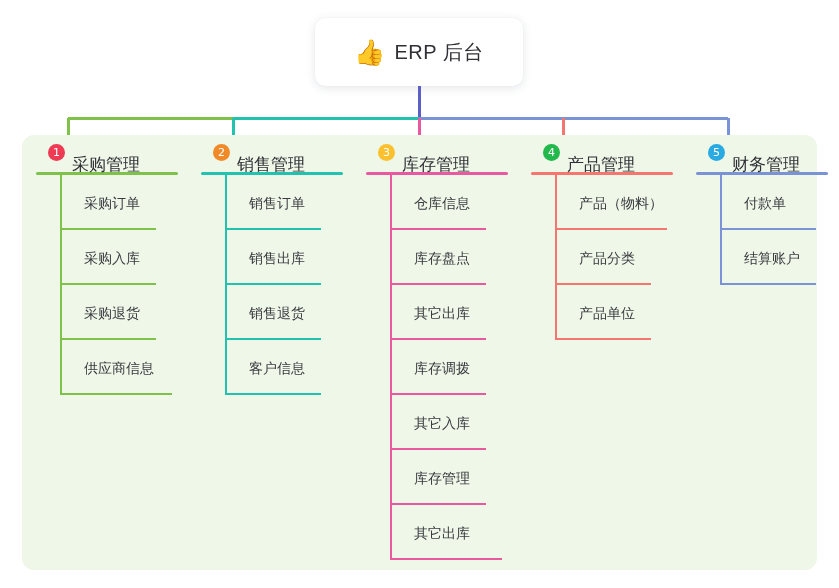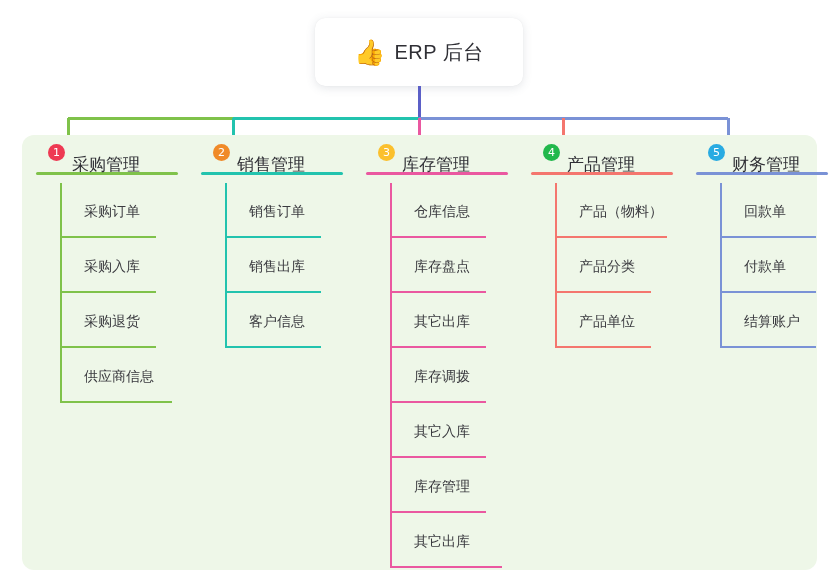--- a/index.html
+++ b/index.html
@@ -109,21 +109,21 @@
     margin-top: 24px;
   }
   .branch-rule {
     height: 3px;
     border-radius: 2px;
     margin-top: 3px;
   }
 
   .leaves {
     position: relative;
-    margin-top: 8px;
+    margin-top: 0;
     text-align: center;
   }
   .leaf {
     position: relative;
     height: 55px;
     box-sizing: border-box;
   }
   .leaf-spine {
     position: absolute;
     left: 0;
@@ -213,20 +213,25 @@
             <div class="leaf-label">销售订单</div>
             <div class="leaf-rule" style="background: rgb(34, 195, 174); width: 96px;"></div>
           </div>
           <div class="leaf">
             <div class="leaf-spine" style="background: rgb(34, 195, 174);"></div>
             <div class="leaf-label">销售出库</div>
             <div class="leaf-rule" style="background: rgb(34, 195, 174); width: 96px;"></div>
           </div>
           <div class="leaf">
             <div class="leaf-spine" style="background: rgb(34, 195, 174);"></div>
+            <div class="leaf-label">销售退货</div>
+            <div class="leaf-rule" style="background: rgb(34, 195, 174); width: 96px;"></div>
+          </div>
+          <div class="leaf">
+            <div class="leaf-spine" style="background: rgb(34, 195, 174);"></div>
             <div class="leaf-label">客户信息</div>
             <div class="leaf-rule" style="background: rgb(34, 195, 174); width: 96px;"></div>
           </div>
         </div>
       </div>
       <div class="branch" style="left: 344px; width: 150px;">
         <div class="branch-head" style="padding-left: 12px;">
           <span class="badge" style="background: rgb(251, 192, 45);">3</span>
           <span class="branch-title">库存管理</span>
         </div>
@@ -295,25 +300,20 @@
       </div>
       <div class="branch" style="left: 674px; width: 140px;">
         <div class="branch-head" style="padding-left: 12px;">
           <span class="badge" style="background: rgb(41, 171, 226);">5</span>
           <span class="branch-title">财务管理</span>
         </div>
         <div class="branch-rule" style="background: rgb(122, 146, 214); width: 132px;"></div>
         <div class="leaves" style="margin-left: 24px;">
           <div class="leaf">
             <div class="leaf-spine" style="background: rgb(122, 146, 214);"></div>
-            <div class="leaf-label">回款单</div>
-            <div class="leaf-rule" style="background: rgb(122, 146, 214); width: 96px;"></div>
-          </div>
-          <div class="leaf">
-            <div class="leaf-spine" style="background: rgb(122, 146, 214);"></div>
             <div class="leaf-label">付款单</div>
             <div class="leaf-rule" style="background: rgb(122, 146, 214); width: 96px;"></div>
           </div>
           <div class="leaf">
             <div class="leaf-spine" style="background: rgb(122, 146, 214);"></div>
             <div class="leaf-label">结算账户</div>
             <div class="leaf-rule" style="background: rgb(122, 146, 214); width: 96px;"></div>
           </div>
         </div>
       </div>

